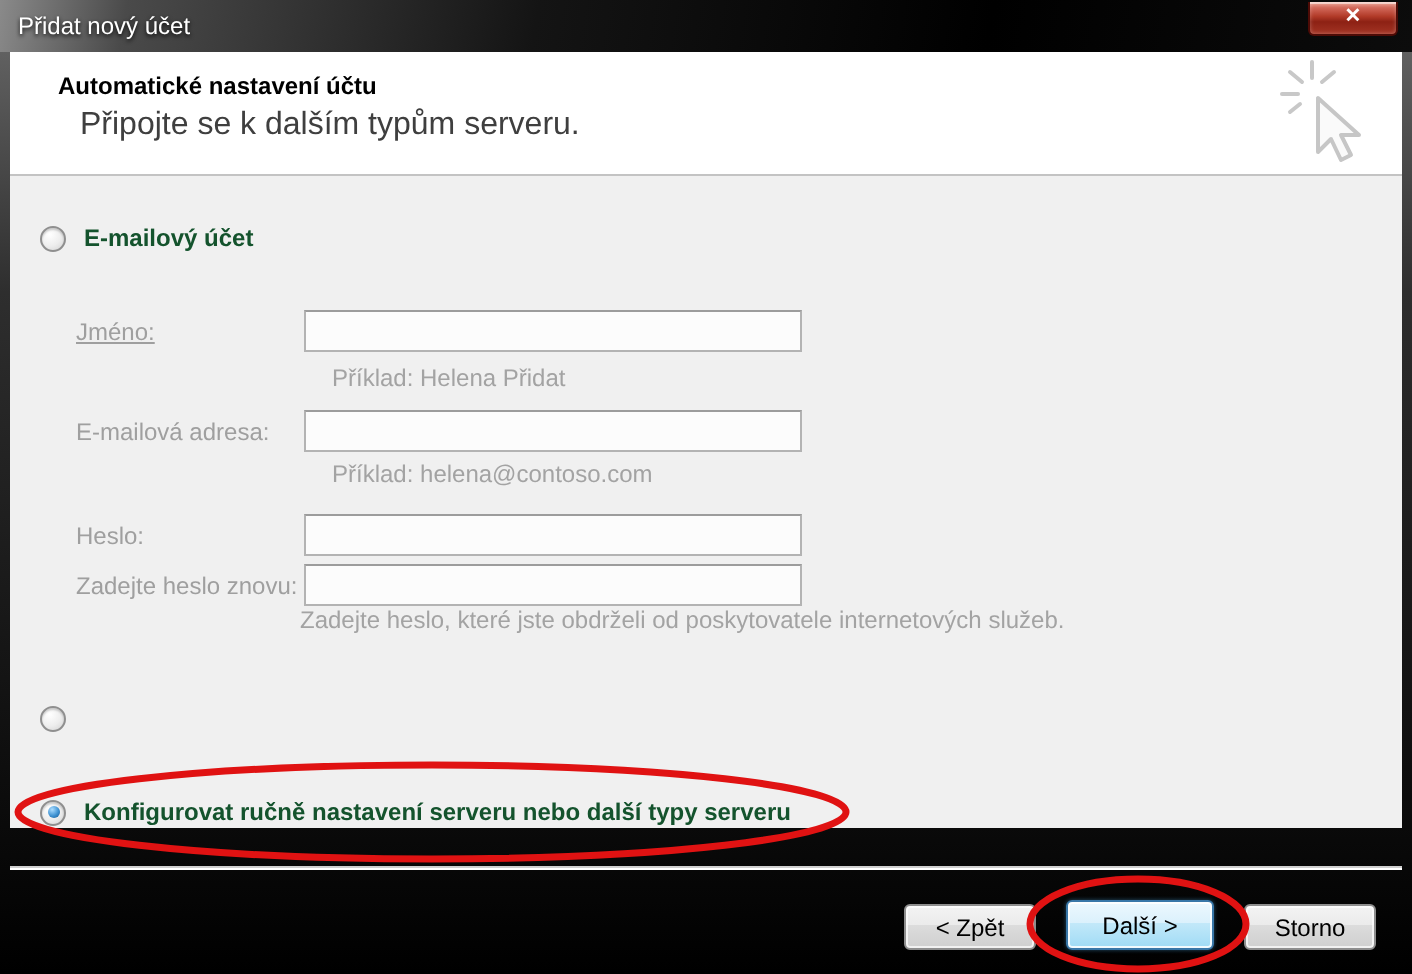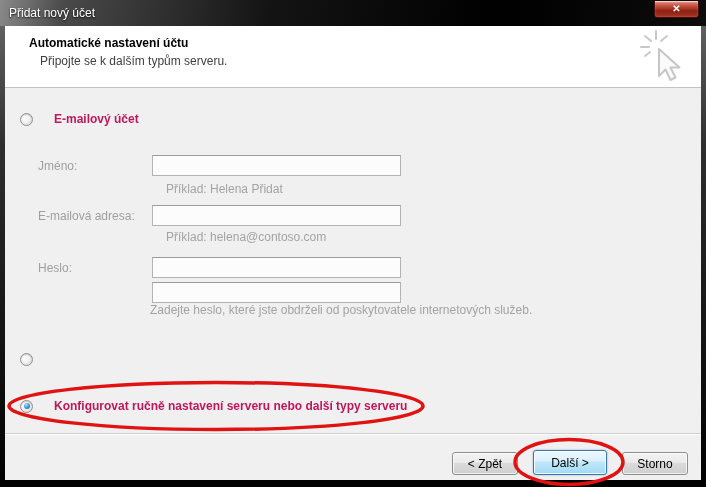--- a/index.html
+++ b/index.html
@@ -10,29 +10,29 @@
   .titlebar{position:absolute;top:0;left:0;right:0;height:26px;
     background:linear-gradient(100deg,#8a8a8a 0%,#4a4a4a 9%,#141414 38%,#000 70%,#0c0c0c 100%);}
   .titlebar .title{position:absolute;left:9px;top:6px;color:#fff;font-size:12px;
     text-shadow:0 1px 2px rgba(0,0,0,.9);white-space:nowrap;}
   .close-btn{position:absolute;top:1px;right:7px;width:45px;height:17px;box-sizing:border-box;
     border:1px solid #4d0b06;border-top:none;border-radius:0 0 3px 3px;cursor:default;
     background:linear-gradient(to bottom,#efa99a 0%,#d2685a 18%,#b13a28 45%,#8d2114 62%,#a33424 100%);
     box-shadow:inset 0 1px 0 rgba(255,255,255,.5),inset 0 0 2px rgba(255,255,255,.3);
     color:#fff;font-size:10px;font-weight:bold;text-align:center;line-height:15px;}
   
-  .content{position:absolute;left:5px;top:26px;width:696px;height:454px;background:#f0f0f0;}
+  .content{position:absolute;left:5px;top:26px;width:696px;height:388px;background:#f0f0f0;}
   .header{position:absolute;top:0;left:0;right:0;height:61px;background:#fff;
     border-bottom:1px solid #c3c3c3;}
   .header-title{position:absolute;left:24px;top:10px;font-size:12px;font-weight:bold;color:#000;}
-  .header-sub{position:absolute;left:35px;top:28px;font-size:12px;color:#3f3f3f;}
+  .header-sub{position:absolute;left:35px;top:28px;font-size:16px;color:#3f3f3f;}
   .click-icon{position:absolute;right:10px;top:3px;}
   
   .opt{position:absolute;display:flex;align-items:center;gap:9px;height:14px;}
-  .opt-label{font-size:12px;font-weight:bold;color:#be185d;white-space:nowrap;margin-left:12px;}
+  .opt-label{font-size:12px;font-weight:bold;color:#14532d;white-space:nowrap;}
   .radio{position:relative;width:11px;height:11px;border-radius:50%;box-sizing:content-box;
     border:1px solid #8f8f8f;flex:0 0 auto;
     background:radial-gradient(circle at 35% 30%,#ffffff 0%,#ededed 55%,#d2d2d2 100%);
     box-shadow:inset 0 1px 1px rgba(0,0,0,.18);}
   .radio.checked::after{content:"";position:absolute;left:2.5px;top:2.5px;width:6px;height:6px;border-radius:50%;
     background:radial-gradient(circle at 35% 30%,#aadcff 0%,#3f92d2 55%,#16568e 100%);}
   
   .flabel{position:absolute;font-size:12px;color:#9f9f9f;white-space:nowrap;}
   .field{position:absolute;width:249px;height:21px;box-sizing:border-box;
     border:1px solid #b3b3b3;border-top-color:#9c9c9c;background:#fcfcfc;
@@ -79,31 +79,32 @@
         </g>
         <path d="M20 20 L20 47 L26.5 40.5 L31.5 51 L36.5 48.5 L31.5 38.5 L40.5 38.5 Z" fill="#fafafa" stroke="#c6c6c6" stroke-width="2" stroke-linejoin="round"></path>
       </svg>
     </div>
 
     <div class="opt" style="left:15px;top:86px;">
       <span class="radio"></span>
       <span class="opt-label">E-mailový účet</span>
     </div>
 
-    <span class="flabel" style="left:33px;top:133px;">Jméno:</span>
+    <span class="flabel" style="left:33px;top:133px;text-decoration:underline;">Jméno:</span>
     <input class="field" style="left: 147px; top: 129px;" disabled="" value="">
     <span class="hint" style="left:161px;top:156px;">Příklad: Helena Přidat</span>
 
     <span class="flabel" style="left:33px;top:183px;">E-mailová adresa:</span>
     <input class="field" style="left: 147px; top: 179px;" disabled="" value="">
     <span class="hint" style="left:161px;top:204px;">Příklad: helena@contoso.com</span>
 
     <span class="flabel" style="left:33px;top:235px;">Heslo:</span>
     <input class="field" style="left: 147px; top: 231px;" disabled="" value="">
 
+    <span class="flabel" style="left:33px;top:260px;">Zadejte heslo znovu:</span>
     <input class="field" style="left: 147px; top: 256px;" disabled="" value="">
 
     <span class="hint" style="left:145px;top:277px;">Zadejte heslo, které jste obdrželi od poskytovatele internetových služeb.</span>
 
     <div class="opt" style="left:15px;top:326px;">
       <span class="radio"></span>
     </div>
 
     <div class="opt" style="left:15px;top:373px;">
       <span class="radio checked"></span>

